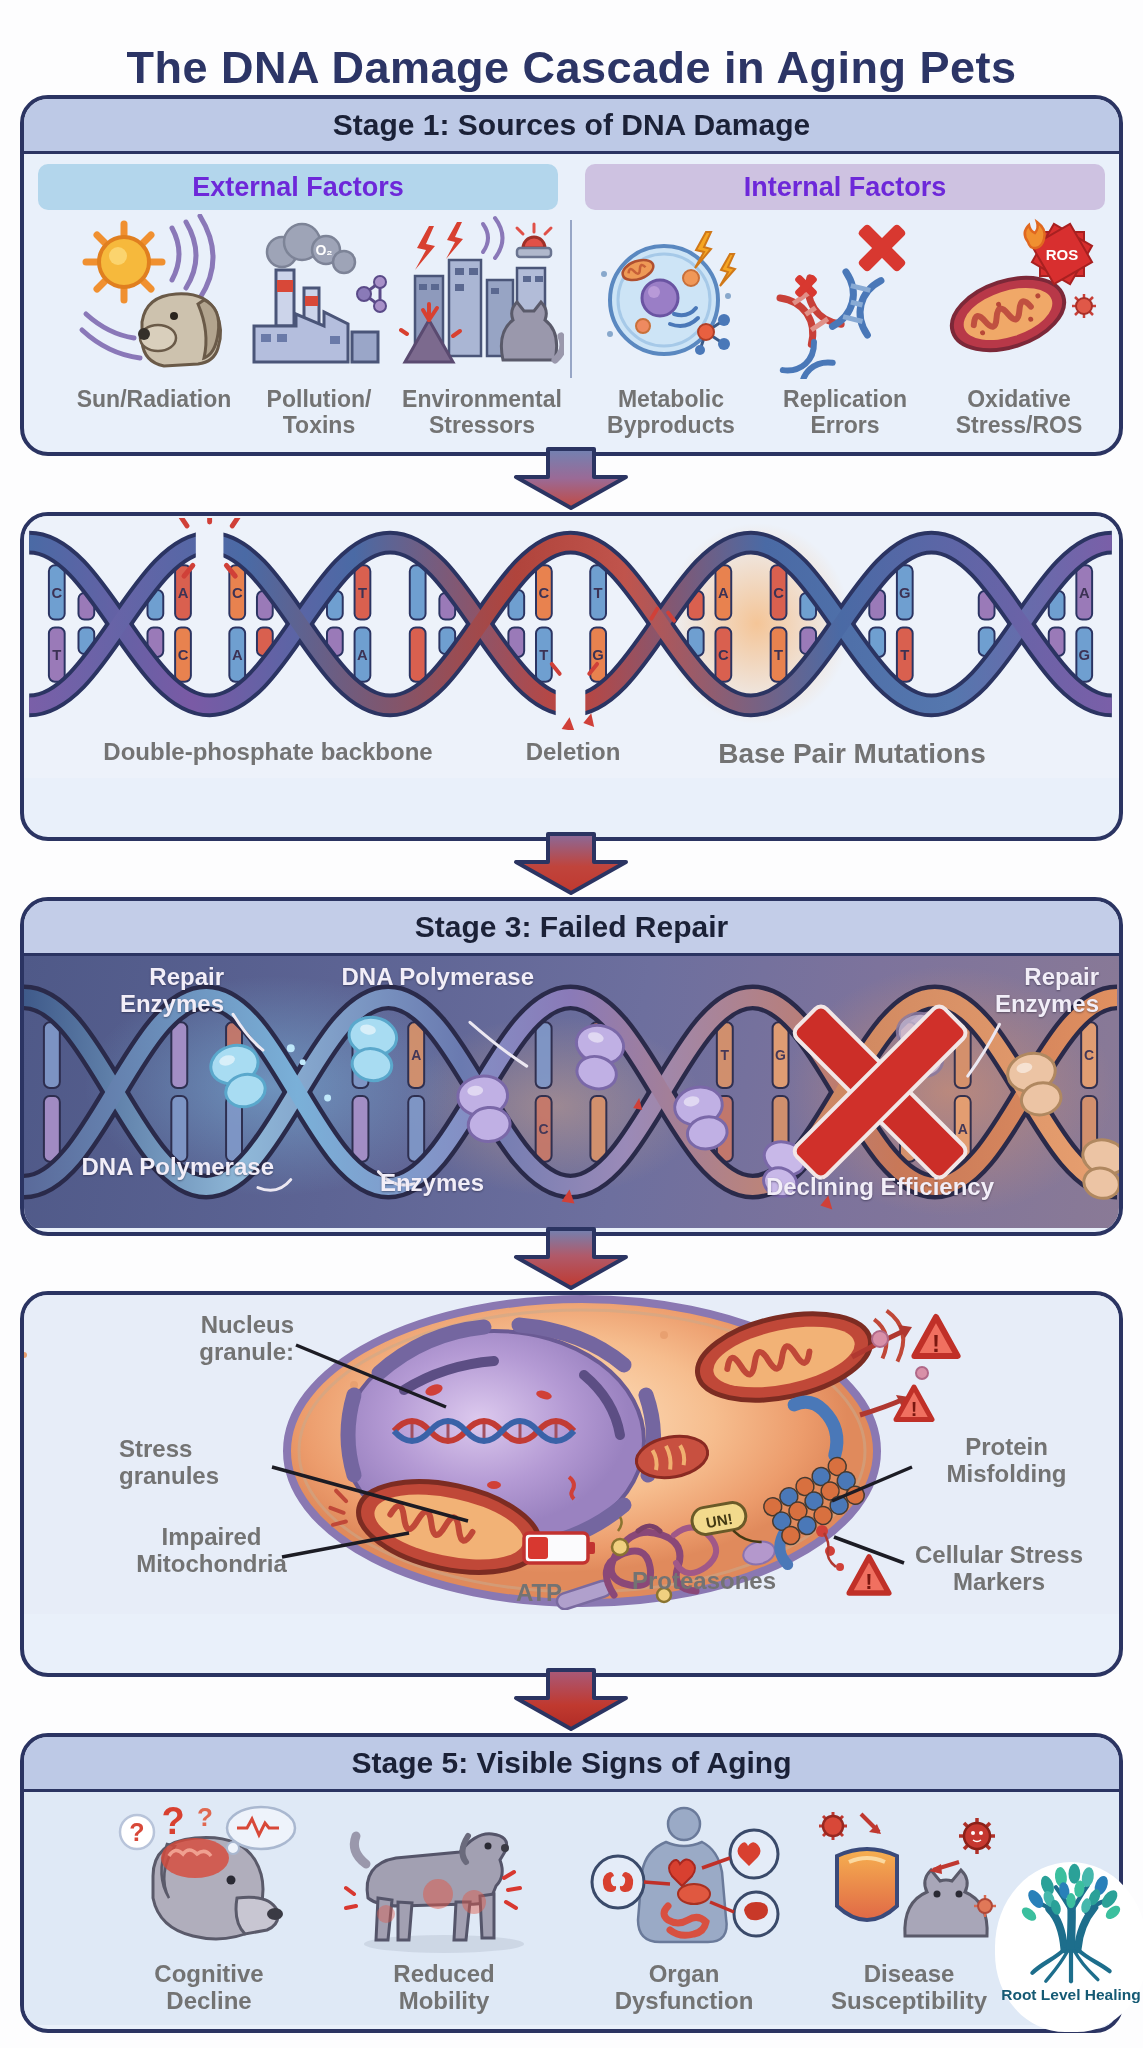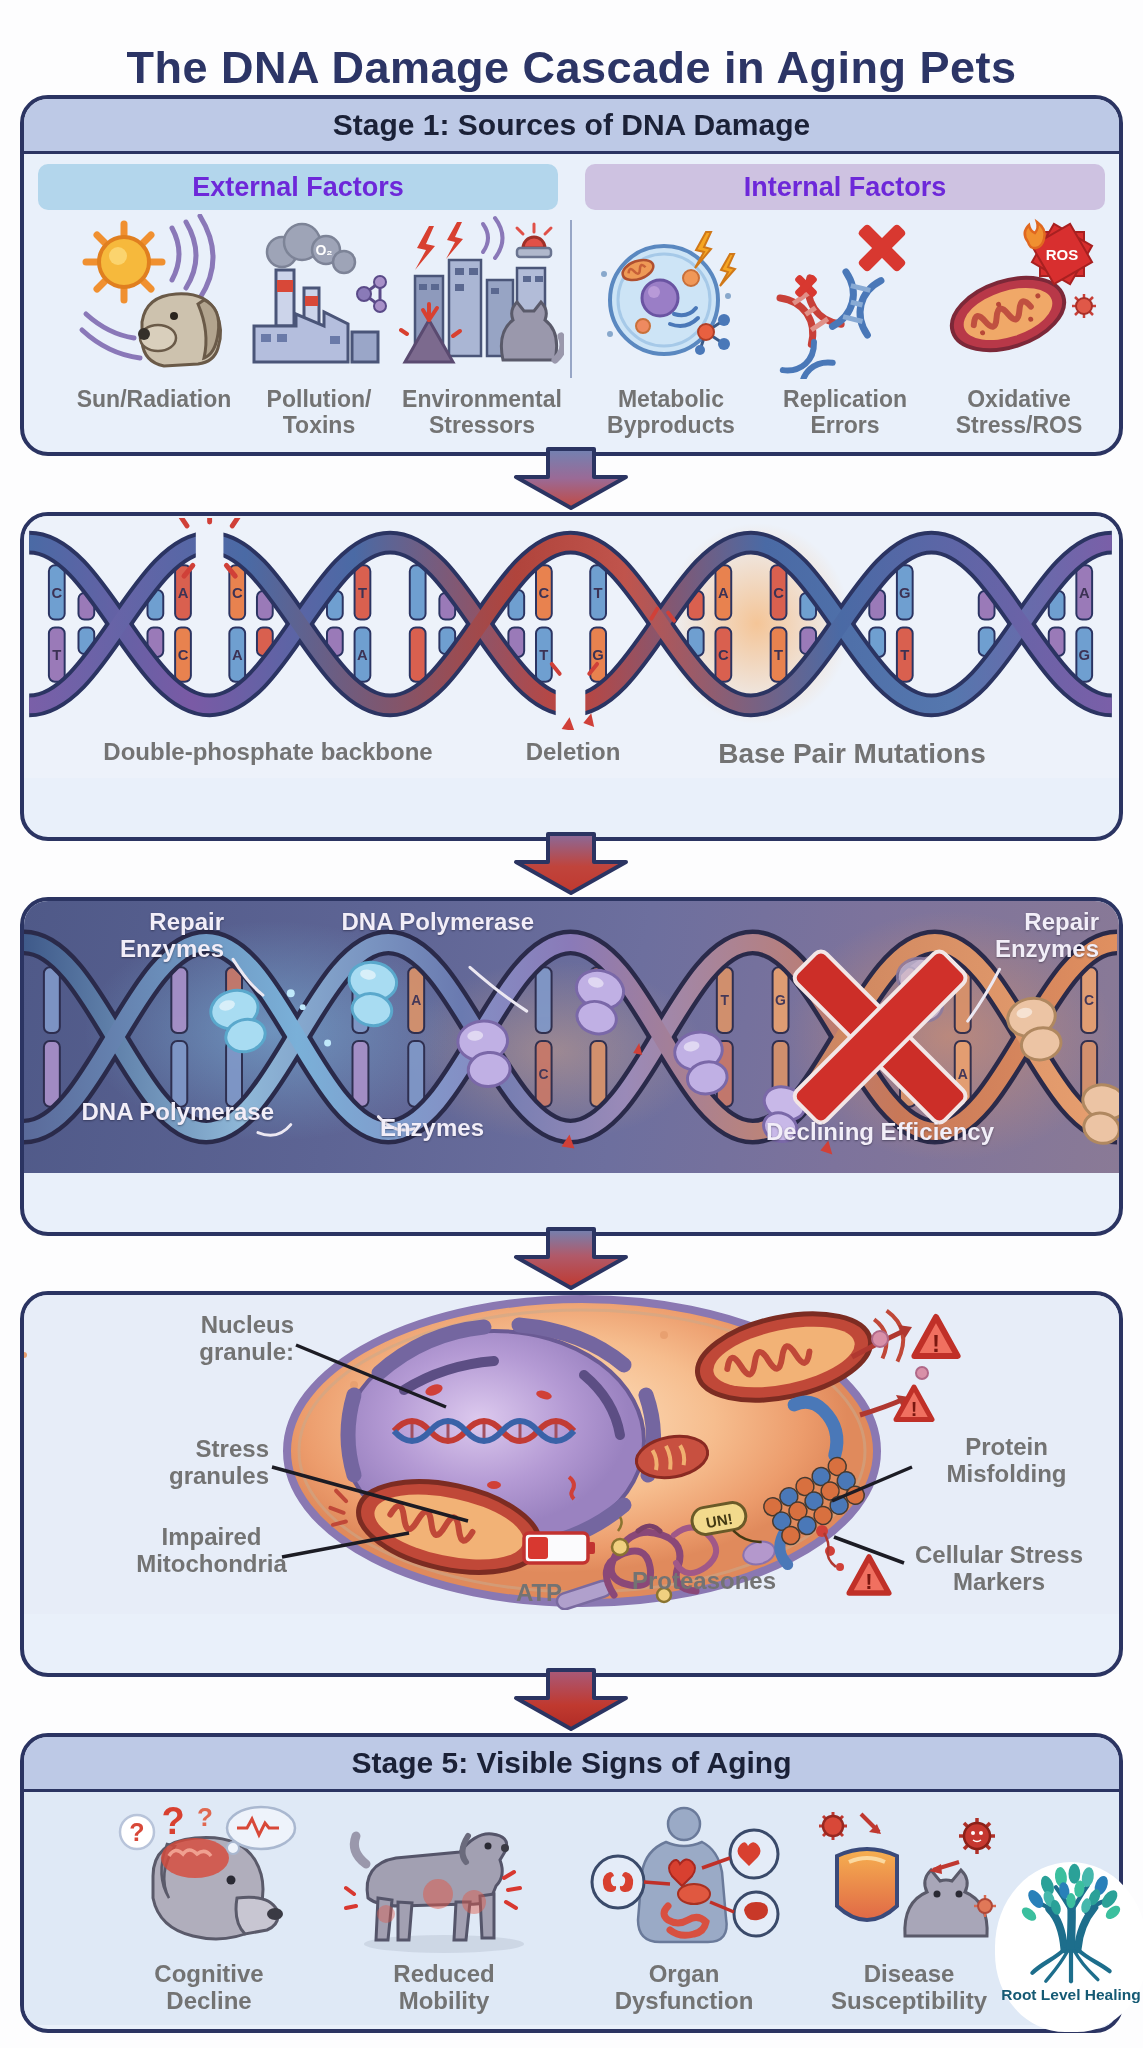--- a/index.html
+++ b/index.html
@@ -388,20 +388,21 @@
       <linearGradient id="ag2" x1="0" y1="0" x2="0" y2="1">
         <stop offset="0" stop-color="#8a6a9a"></stop>
         <stop offset=".55" stop-color="#c0443c"></stop>
         <stop offset="1" stop-color="#c0392f"></stop>
       </linearGradient>
     </defs>
   <path d="M40,2 L86,2 L86,30 L118,30 L63,61 L8,30 L40,30 Z" fill="url(#ag2)" stroke="#2b3462" stroke-width="4" stroke-linejoin="round"></path>
 </svg>
 
 <section class="panel" style="top:897px;height:331px">
+  <div class="panel-h" style="background:#c3cde8">Stage 3: Failed Repair</div>
   <div class="content" style="height:272px;background:linear-gradient(100deg,#4f5988 0%,#5d6494 30%,#6d6f9e 55%,#7d739c 75%,#8a7a96 100%)">
     <div class="glow" style="left:60px;top:20px;width:380px;height:220px;background:radial-gradient(closest-side,rgba(140,220,255,.4),transparent)"></div>
     <div class="glow" style="left:380px;top:60px;width:300px;height:180px;background:radial-gradient(closest-side,rgba(255,190,130,.35),transparent)"></div>
     <div class="glow" style="left:760px;top:10px;width:330px;height:250px;background:radial-gradient(closest-side,rgba(255,160,90,.45),transparent)"></div>
     <svg class="abs" style="left:0;top:0" width="1095" height="272" viewBox="0 0 1100 268">
       <defs>
         <linearGradient id="s3a" x1="0" y1="0" x2="1" y2="0">
           <stop offset="0" stop-color="#3f5a8a"></stop>
             <stop offset=".2" stop-color="#8fb8d8"></stop>
             <stop offset=".4" stop-color="#6a7ab0"></stop>
@@ -719,21 +720,21 @@
       </g>
       <g stroke="#1c1c24" stroke-width="3.5">
         <line x1="272" y1="50" x2="422" y2="112"></line>
           <line x1="248" y1="172" x2="444" y2="226"></line>
           <line x1="258" y1="262" x2="385" y2="238"></line>
         <line x1="888" y1="172" x2="808" y2="206"></line>
           <line x1="880" y1="268" x2="810" y2="242"></line>
       </g>
     </svg>
     <div class="lbl" style="left:100px;top:16px;width:170px;text-align:right;font-size:24px">Nucleus granule:</div>
-    <div class="lbl" style="left:95px;top:140px;width:150px;text-align:right;font-size:24px">Stress granules</div>
+    <div class="lbl" style="left:95px;top:140px;width:150px;text-align:left;font-size:24px">Stress granules</div>
     <div class="lbl" style="left:80px;top:228px;width:215px;font-size:24px">Impaired Mitochondria</div>
     <div class="lbl" style="left:470px;top:284px;width:90px;font-size:24px">ATP</div>
     <div class="lbl" style="left:580px;top:272px;width:200px;font-size:24px">Proteasones</div>
     <div class="lbl" style="left:885px;top:138px;width:195px;font-size:24px">Protein Misfolding</div>
     <div class="lbl" style="left:865px;top:246px;width:220px;font-size:24px">Cellular Stress Markers</div>
   </div>
 </section>
 
 <svg class="abs" style="left:508px;top:1668px" width="126" height="64" viewBox="0 0 126 64">
   <defs>

